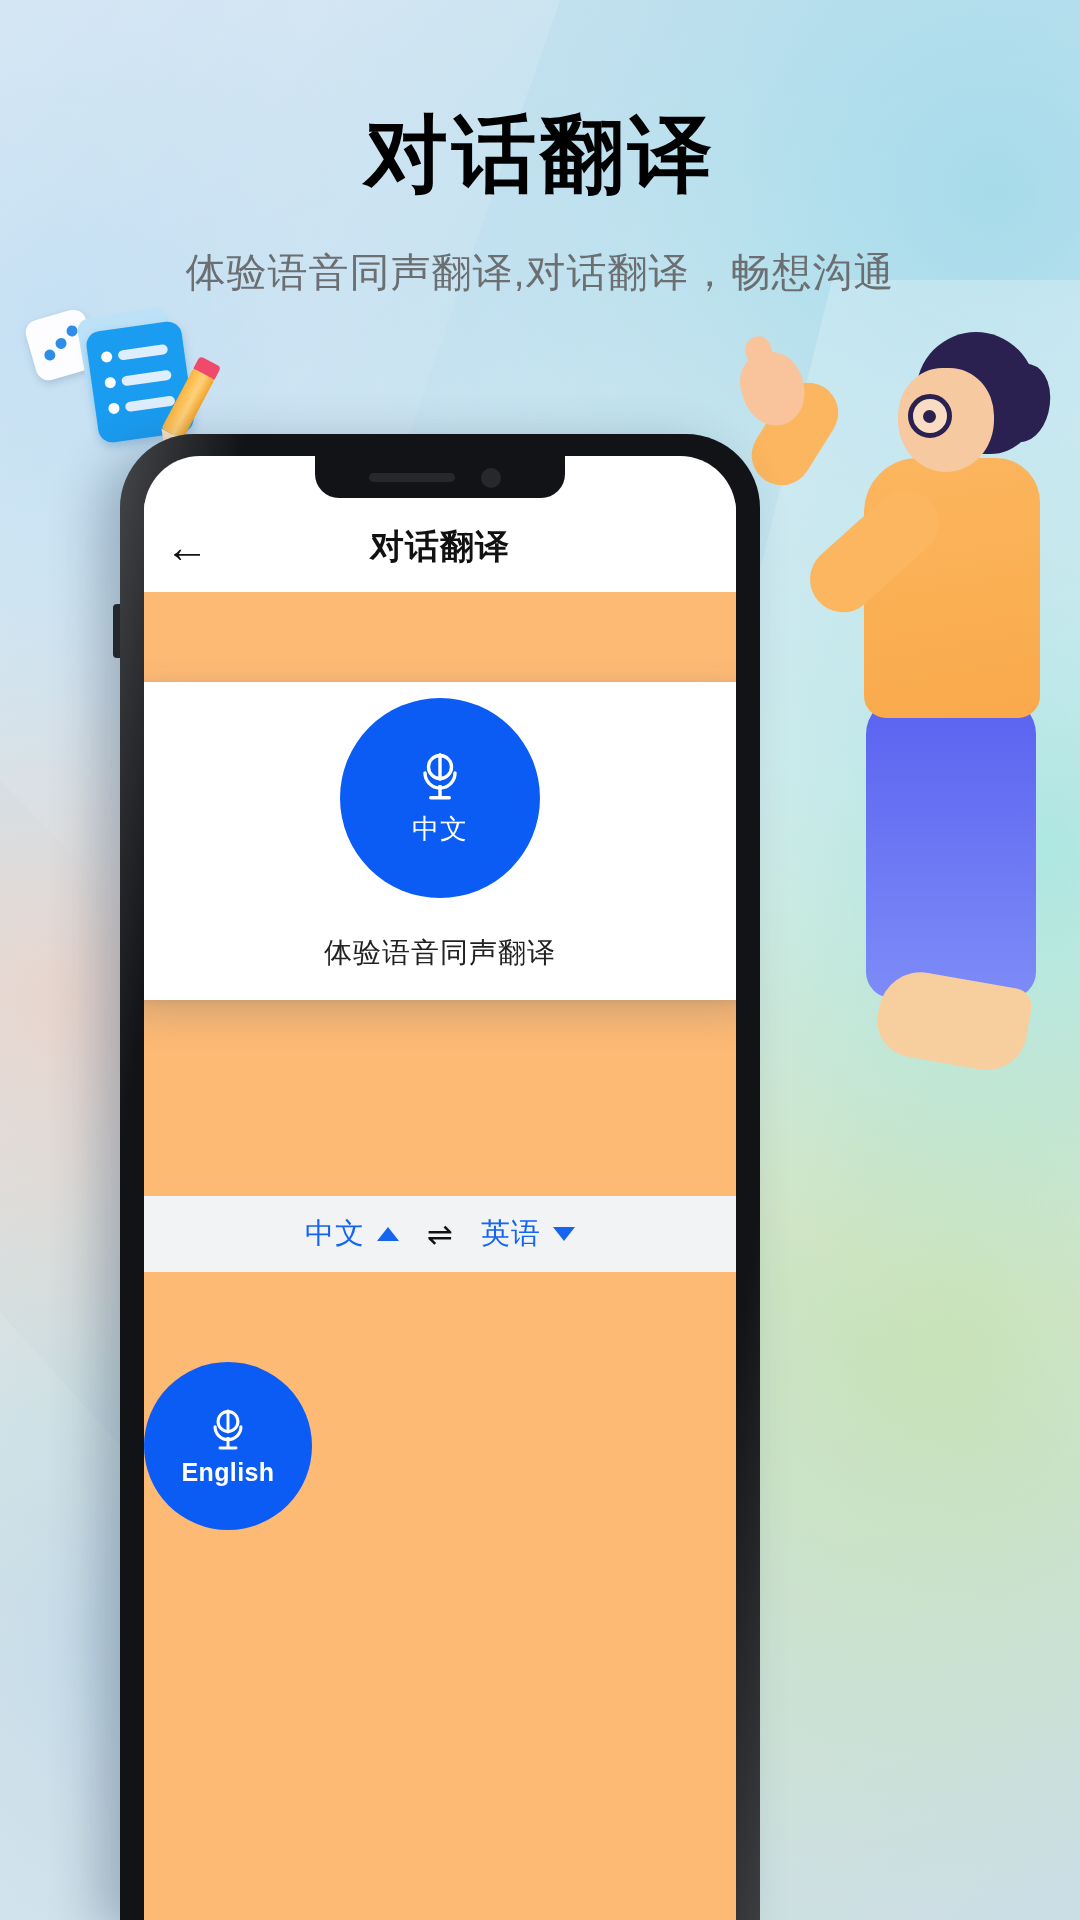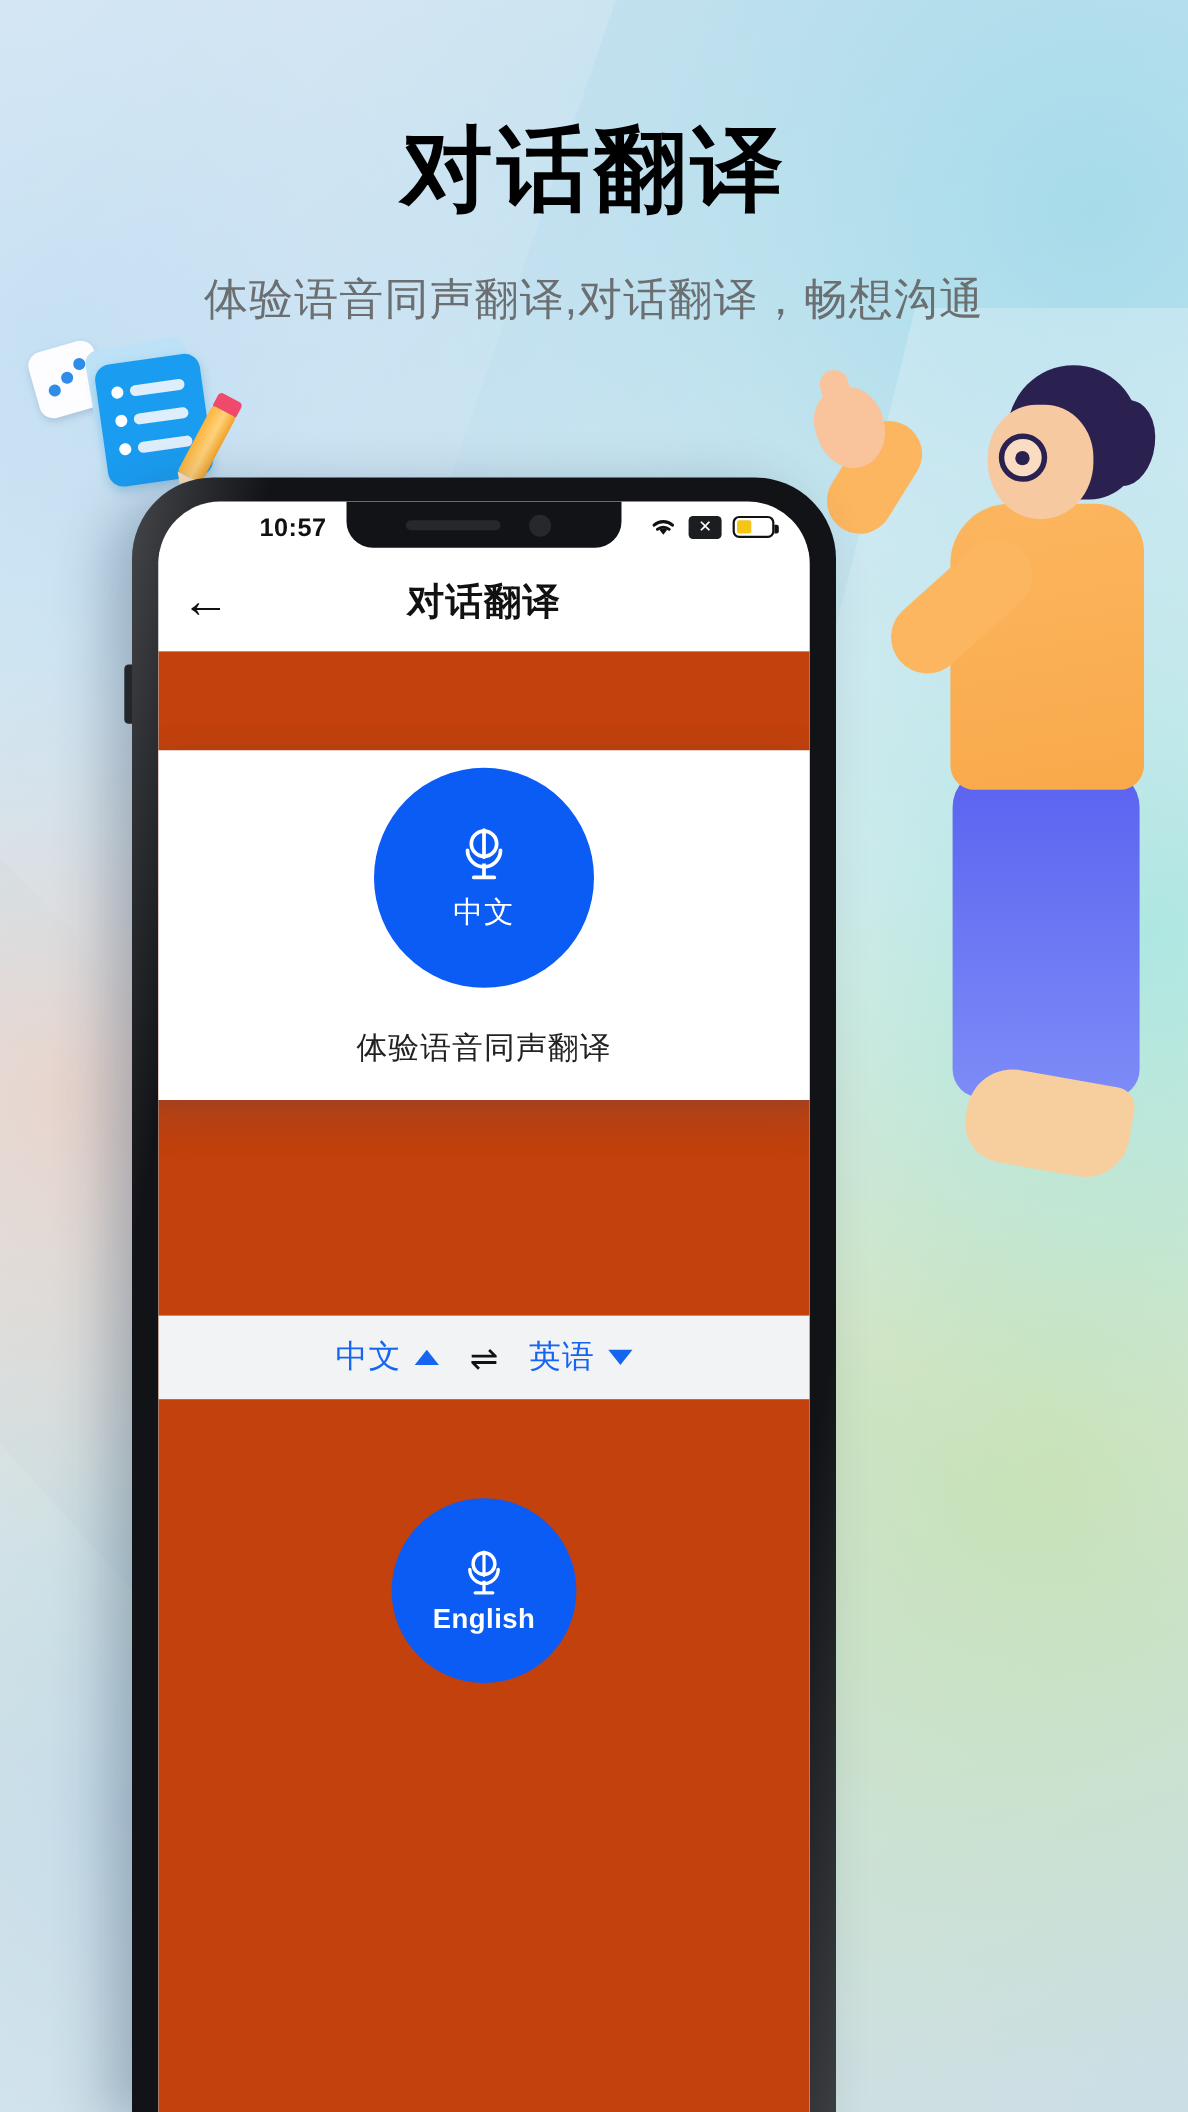--- a/index.html
+++ b/index.html
@@ -189,21 +189,21 @@
     position: absolute; left: 0; top: 46px; width: 100%; height: 90px;
     display: flex; align-items: center; z-index: 4; background: #fff;
   }
   .nav-back { width: 86px; display: flex; align-items: center; justify-content: center;
               font-size: 44px; line-height: 1; color: #111; font-weight: 300; }
   .nav-title { flex: 1; text-align: center; font-size: 34px; font-weight: 700;
                color: #111; letter-spacing: 1px; margin-left: -86px; }
 
   
   .content { position: absolute; left: 0; top: 136px; width: 100%; bottom: 0;
-             background: #c2410c; text-align: right; }
+             background: #fdba74; text-align: right; }
 
   
   .card {
     position: absolute; left: -24px; top: 90px; width: 640px; height: 318px;
     background: #fff; border-radius: 26px;
     box-shadow: 0 14px 40px rgba(45,70,110,.20), 0 2px 8px rgba(45,70,110,.10);
     z-index: 9;
     display: flex; flex-direction: column; align-items: center;
   }
   .mic-btn {
@@ -228,21 +228,21 @@
   .lang-txt { font-size: 29px; color: #1565f0; font-weight: 500; letter-spacing: 1px; }
   .caret { width: 0; height: 0; border-left: 11px solid transparent;
            border-right: 11px solid transparent; }
   .caret-up { border-bottom: 14px solid #1565f0; }
   .caret-down { border-top: 14px solid #1565f0; }
   .swap { font-size: 31px; color: #111; margin: 0 12px; line-height: 1; }
 
   
   .bottom-area {
     position: absolute; left: 0; top: 770px; width: 100%;
-    display: flex; flex-direction: column; align-items: center;
+    display: flex; flex-direction: row; align-items: center;
   }
   .mic-small { width: 168px; height: 168px; gap: 2px; }
   .mic-small .mic-label { font-size: 25px; font-weight: 700; letter-spacing: .4px; }
   .bottom-hint {
     margin-top: 42px; font-size: 27px; color: #1b1b1b; font-weight: 400;
   }
   svg { display: block; }
 </style>
 </head>
 <body>
@@ -294,38 +294,20 @@
 
 <div class="phone">
   <div class="bezel-hl"></div>
   <div class="screen">
 
     <div class="notch">
       <div class="speaker"></div>
       <div class="cam"></div>
     </div>
 
-    <div class="statusbar">
-      <div class="st-time">10:57</div>
-      <div class="st-icons">
-        <span class="icon-wifi">
-          <svg width="26" height="20" viewBox="0 0 26 20">
-            <path d="M13 17.2 L9.4 12.6 A6.2 6.2 0 0 1 16.6 12.6 Z" fill="#111"></path>
-            <path d="M4.6 8.4 A12.6 12.6 0 0 1 21.4 8.4" stroke="#111" stroke-width="2.8" fill="none" stroke-linecap="round"></path>
-            <path d="M7.6 12.2 A8.2 8.2 0 0 1 18.4 12.2" stroke="#111" stroke-width="2.6" fill="none" stroke-linecap="round"></path>
-          </svg>
-        </span>
-        <span class="icon-nosim">
-          <span>✕</span>
-        </span>
-        <span class="icon-batt">
-            <i></i>
-          </span>
-      </div>
-    </div>
 
     <div class="navbar">
       <div class="nav-back">←</div>
       <div class="nav-title">对话翻译</div>
     </div>
 
     <div class="content">
 
       <div class="card">
         <div class="mic-btn mic-big">

